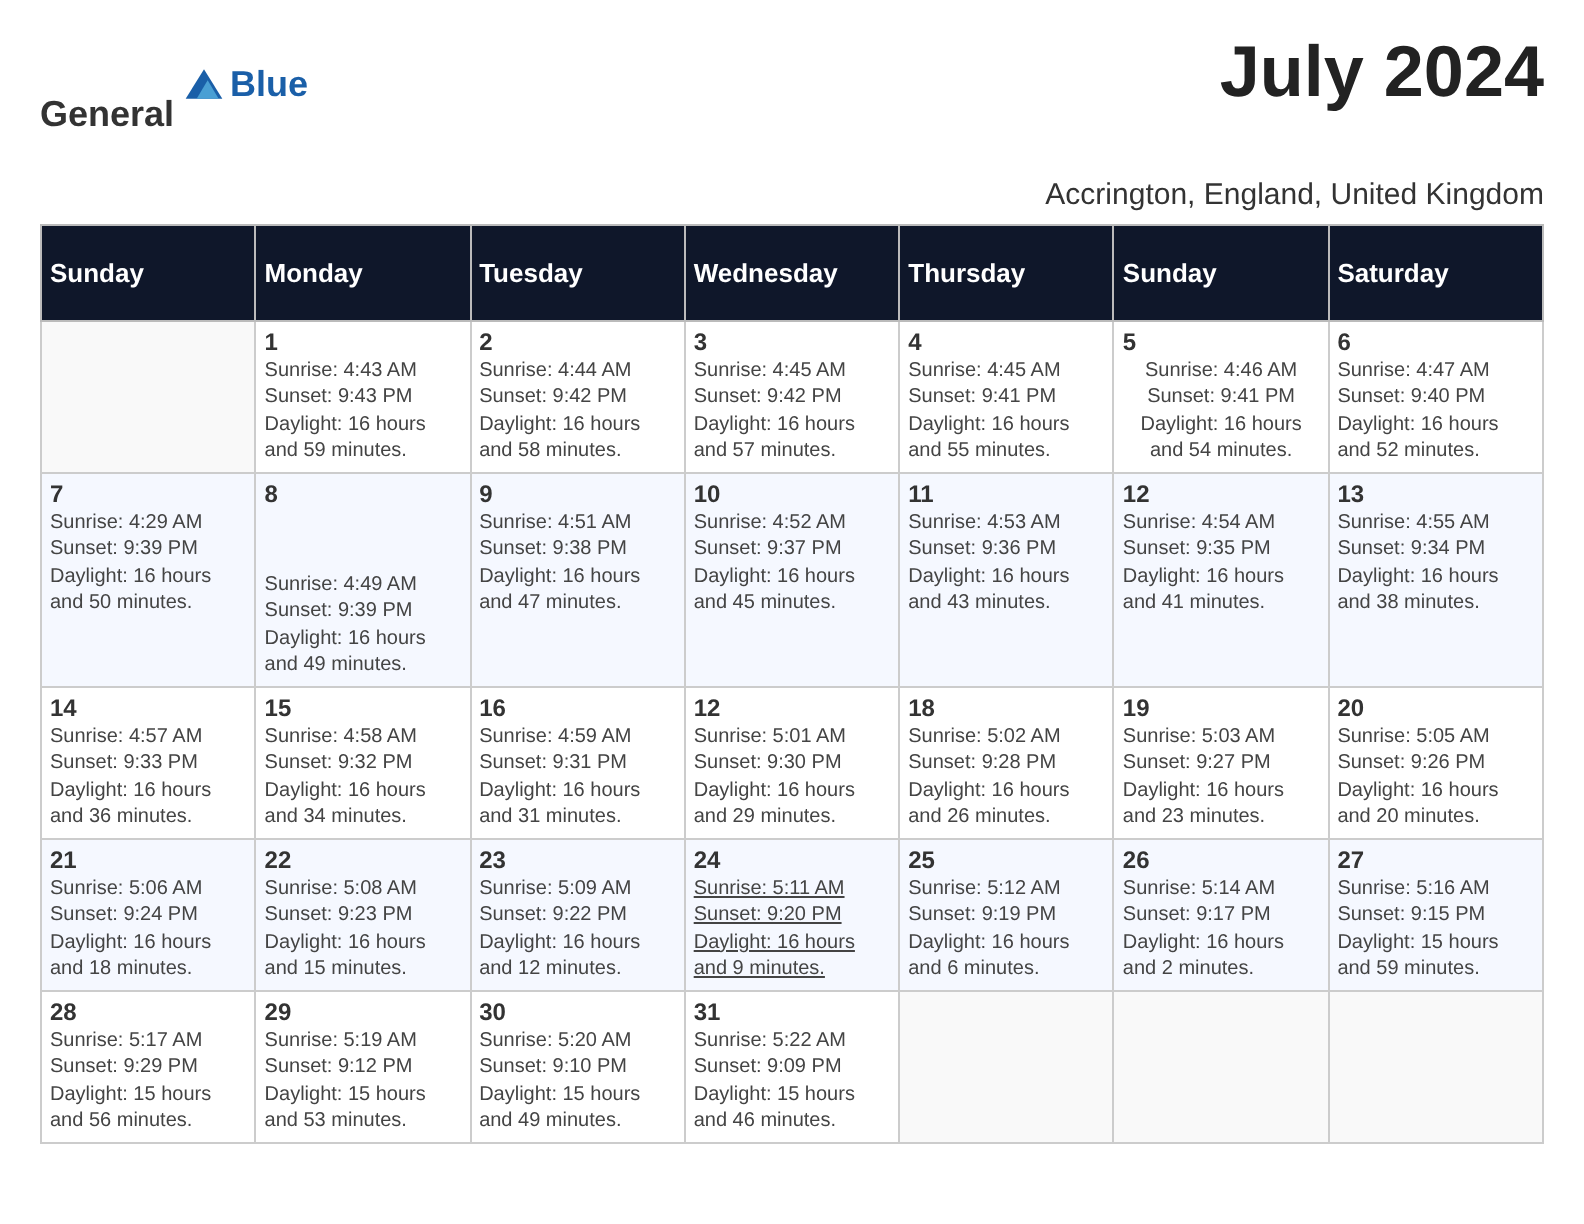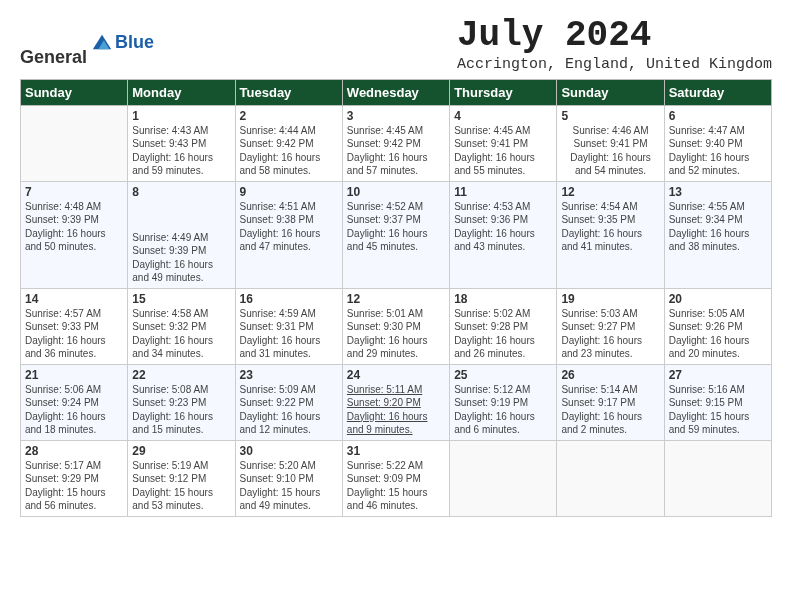--- a/index.html
+++ b/index.html
@@ -31,45 +31,45 @@
       font-size: 18px;
       font-weight: bold;
       color: #1a5fa8;
     }
     .logo-icon {
       width: 22px;
       height: 22px;
       margin-left: 2px;
     }
     .title-area {
-      text-align: left;
-      font-family: Liberation Mono, monospace;
+      text-align: right;
     }
     .month-title {
       font-size: 36px;
       font-weight: bold;
       color: #222;
       line-height: 1.1;
     }
     .location {
       font-size: 15px;
       color: #333;
       font-weight: normal;
+      margin-top: 33px;
     }
     table {
       width: 100%;
       border-collapse: collapse;
       margin-top: 4px;
     }
     th {
-      background: #14532d;
+      background: #0f172a;
       color: #fff;
       font-size: 13px;
       font-weight: bold;
-      padding: 5px 4px;
+      padding: 16px 4px;
       text-align: left;
       border: 1px solid #bbb;
     }
     td {
       border: 1px solid #ccc;
       vertical-align: top;
       padding: 3px 4px;
       font-size: 10.5px;
       color: #333;
       min-height: 80px;
@@ -162,21 +162,21 @@
         <td>
           <span class="day-number">6</span>
           <div class="cell-content" style="white-space: pre-line;">Sunrise: 4:47 AM
 Sunset: 9:40 PM
 Daylight: 16 hours and 52 minutes.</div>
         </td>
       </tr>
       <tr>
         <td>
           <span class="day-number">7</span>
-          <div class="cell-content" style="white-space: pre-line;">Sunrise: 4:48 AM
+          <div class="cell-content" style="white-space: pre-line;">Sunrise: 4:29 AM
 Sunset: 9:39 PM
 Daylight: 16 hours and 50 minutes.</div>
         </td>
         <td>
           <span class="day-number">8</span>
           <div class="cell-content" style="white-space: pre-line; margin-top: 32px;">Sunrise: 4:49 AM
 Sunset: 9:39 PM
 Daylight: 16 hours and 49 minutes.</div>
         </td>
         <td>

